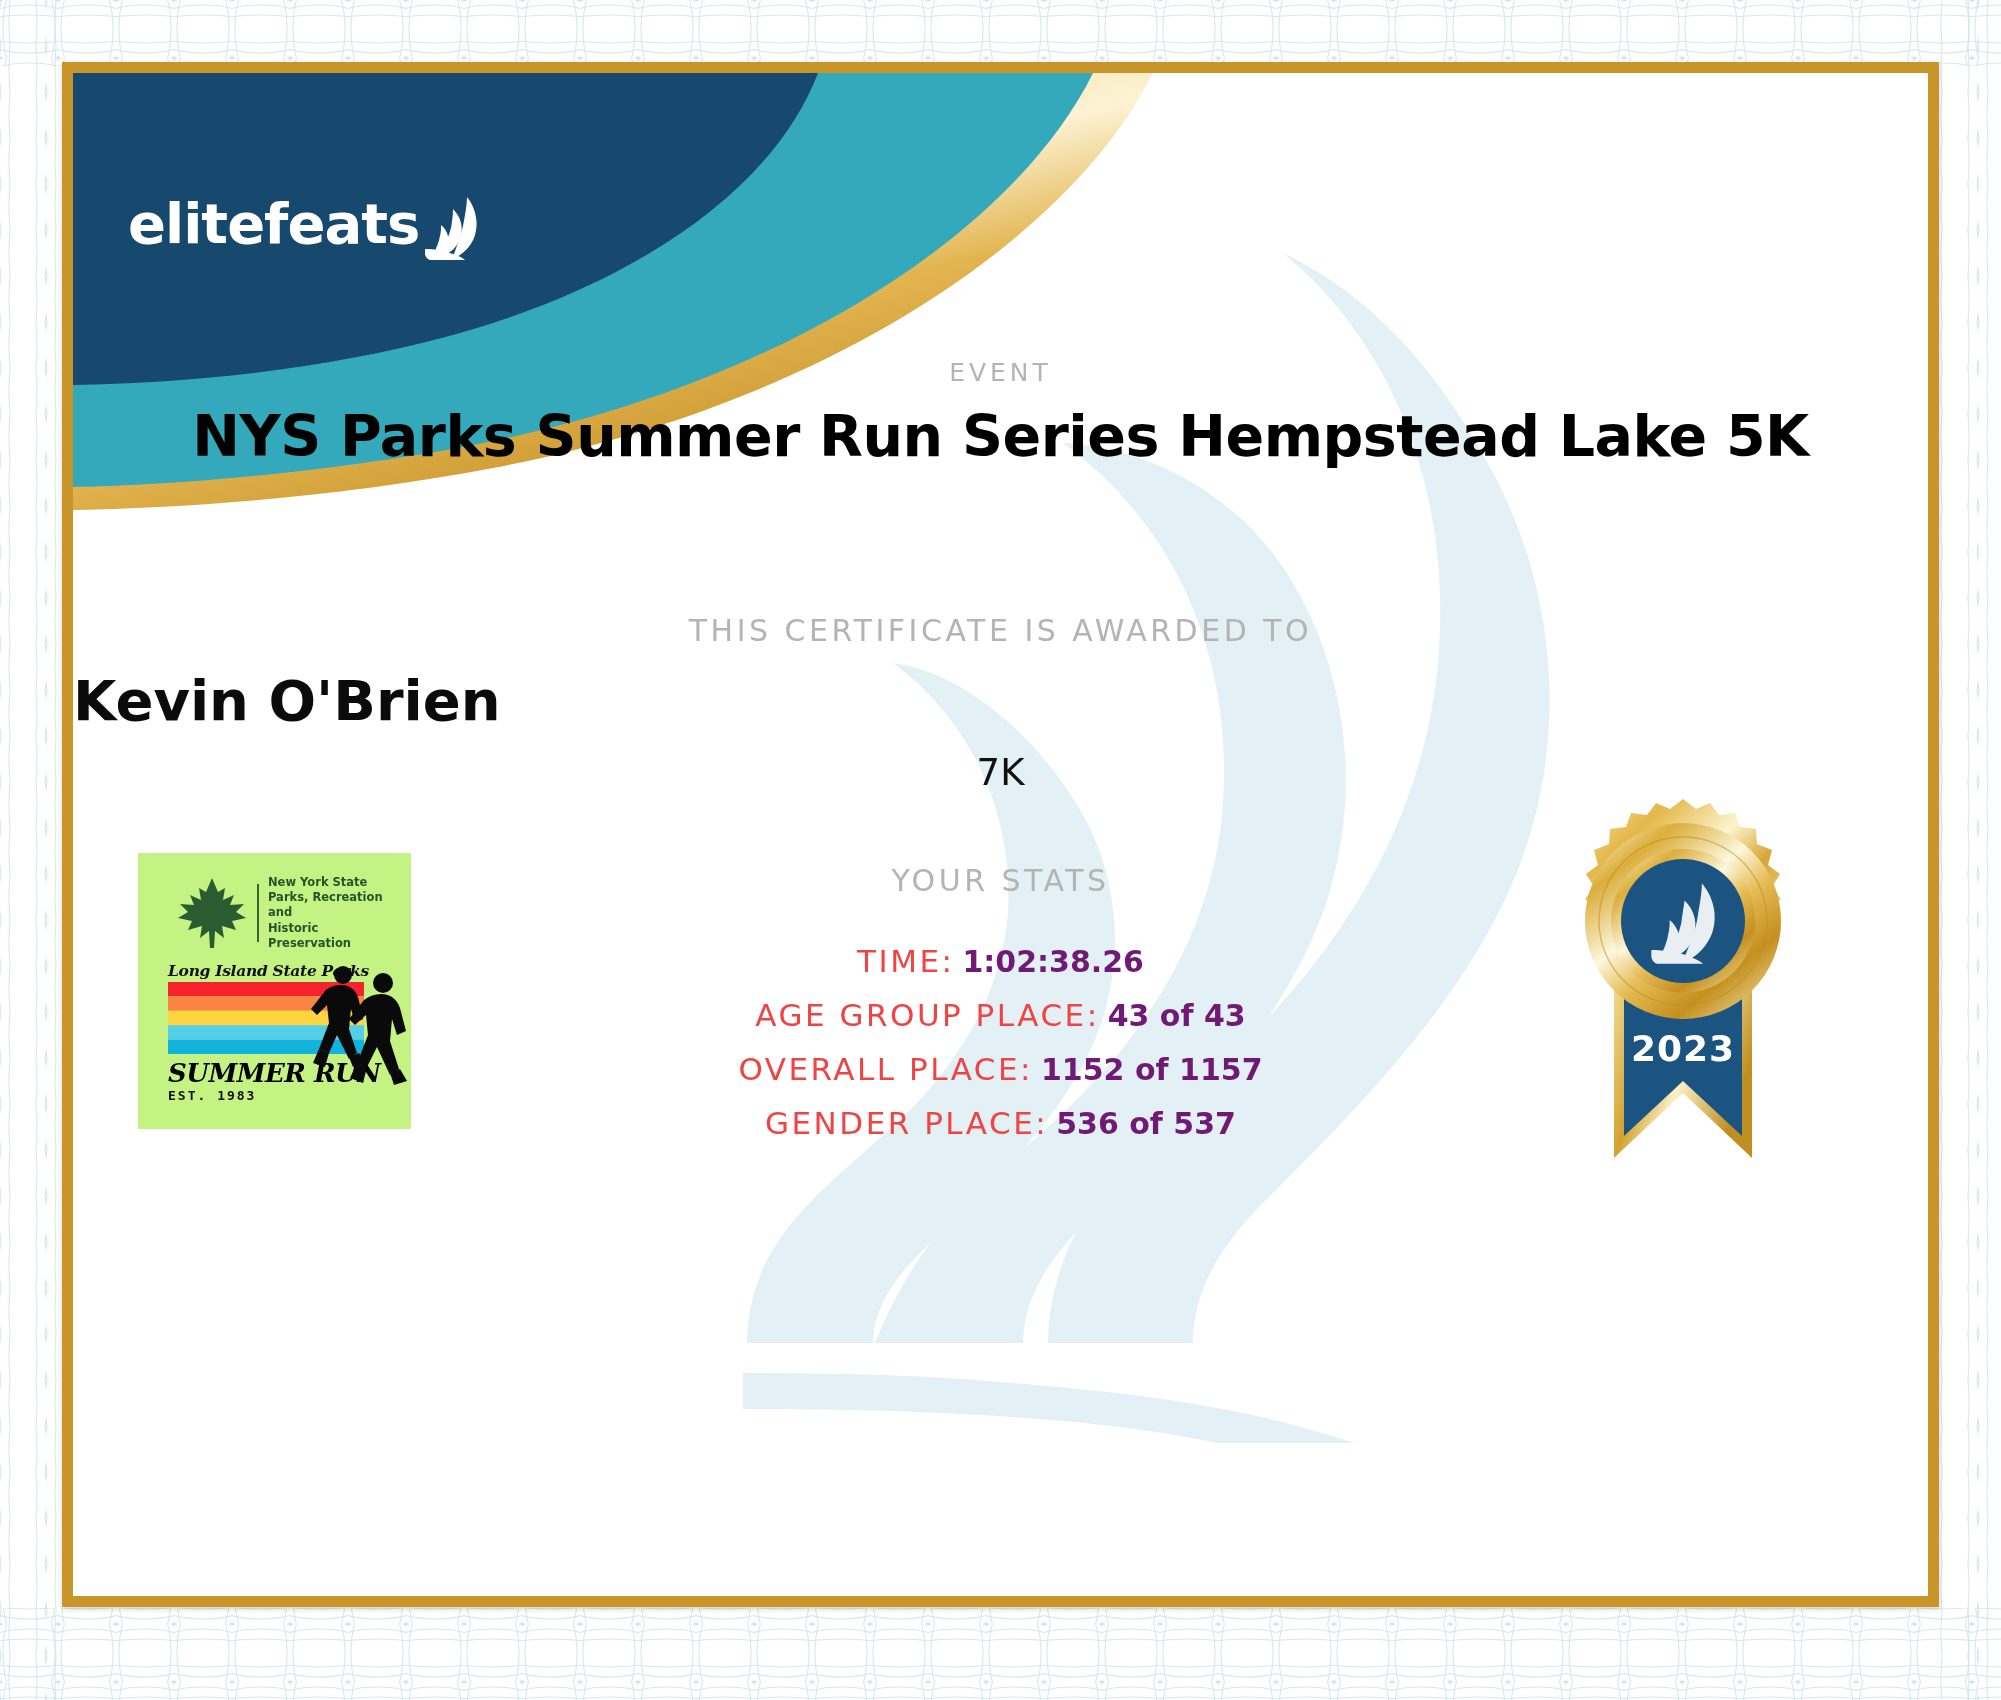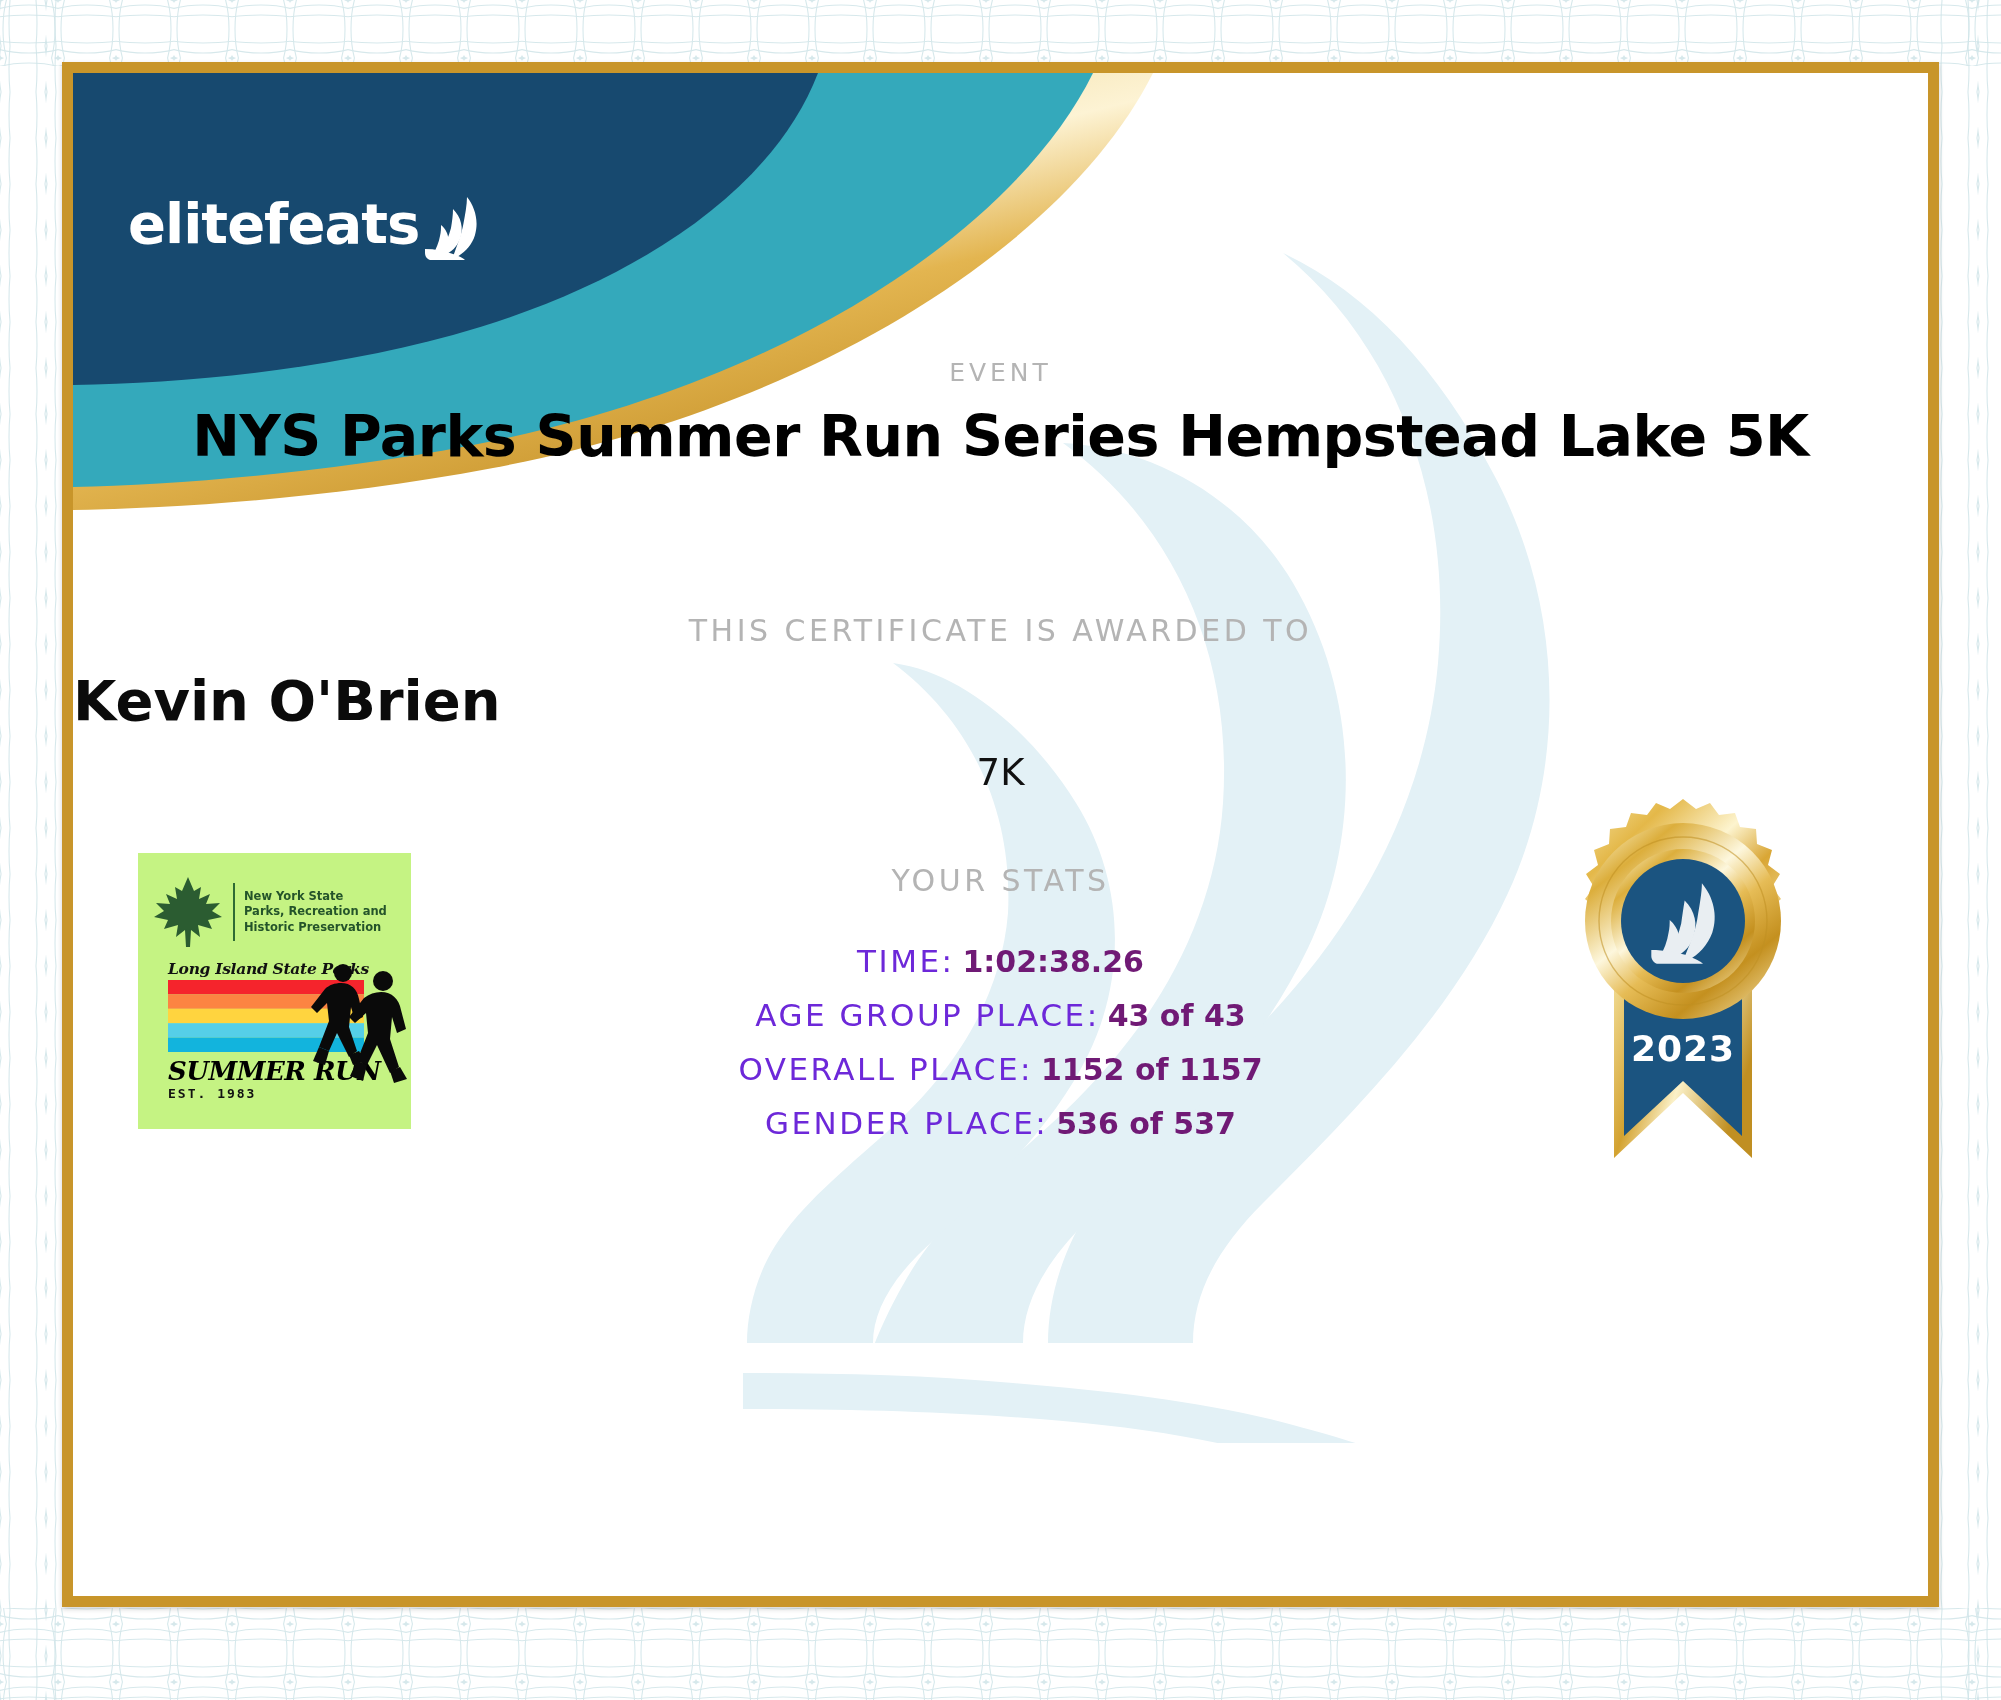--- a/index.html
+++ b/index.html
@@ -118,21 +118,21 @@
   #stats-rows {
     position:absolute; top:870px; left:0; width:100%;
   }
   .stat-row {
     display:block;
     text-align:center;
     margin-bottom:18px;
     white-space:nowrap;
   }
   .stat-key {
-    color:#6d28d9;
+    color:#ef4444;
     font-size:31px;
     letter-spacing:2.5px;
     font-family:"DejaVu Sans", sans-serif;
     font-weight:400;
   }
   .stat-val {
     color:#701a75;
     font-size:30px;
     font-weight:700;
     font-family:"DejaVu Sans", sans-serif;
@@ -146,20 +146,21 @@
     left:65px; top:780px;
     width:273px; height:276px;
     background:#c5f383;
     z-index:7;
     overflow:hidden;
   }
   #parks-top {
     display:flex; align-items:center;
     padding:22px 8px 6px 14px;
     gap:9px;
+    margin-left:24px;
   }
   #maple-leaf { width:72px; height:74px; flex:none; }
   #parks-divider { width:2px; height:58px; background:#2e6b33; flex:none; }
   #parks-text {
     font-family:"DejaVu Sans", sans-serif;
     font-size:11.5px;
     line-height:1.32;
     font-weight:700;
     color:#24542a;
   }

